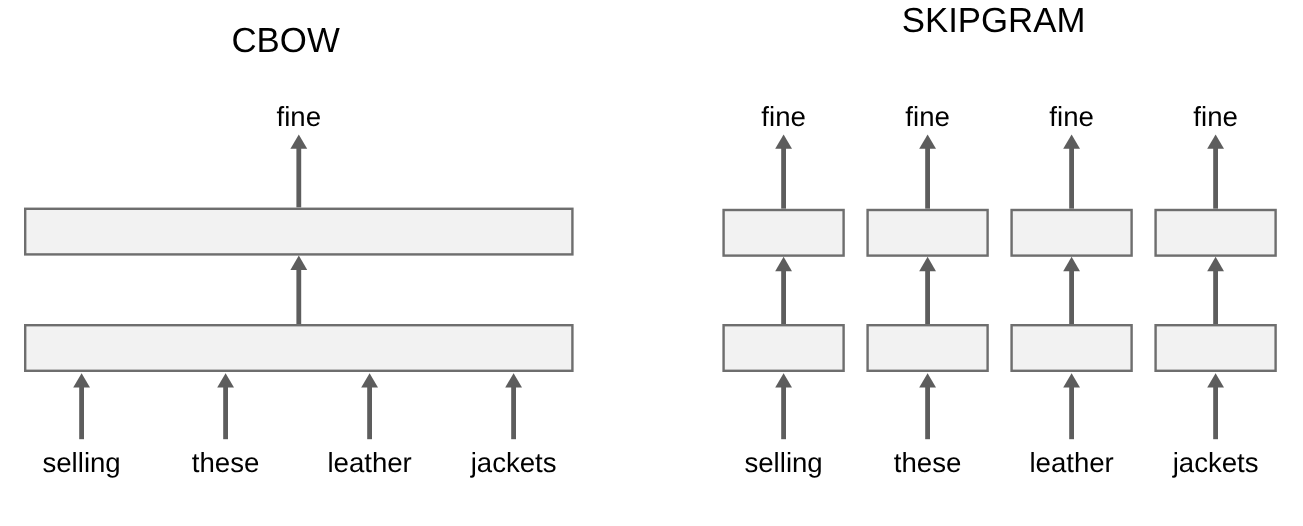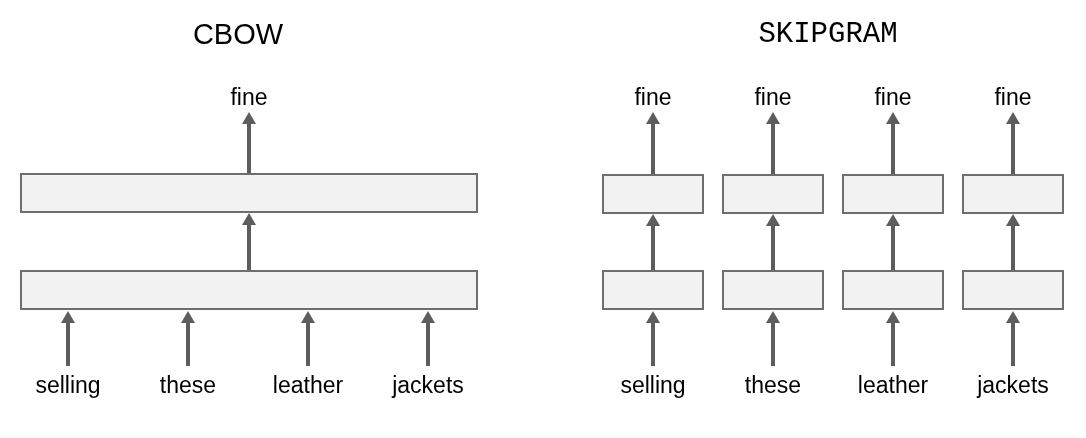--- a/index.html
+++ b/index.html
@@ -84,21 +84,21 @@
     <div class="arrow" style="left:308px; top:311px; height:55px;"></div>
     <div class="arrow" style="left:428px; top:311px; height:55px;"></div>
 
     <div class="word" style="left:68px; top:372px;">selling</div>
     <div class="word" style="left:188px; top:372px;">these</div>
     <div class="word" style="left:308px; top:372px;">leather</div>
     <div class="word" style="left:428px; top:372px;">jackets</div>
   </section>
 
   <section>
-    <div class="title" style="left:828px; top:20px;font-family:Liberation Mono, monospace;">SKIPGRAM</div>
+    <div class="title" style="left:828px; top:4px;">SKIPGRAM</div>
 
     <div class="word" style="left:653px; top:84px;">fine</div>
     <div class="word" style="left:773px; top:84px;">fine</div>
     <div class="word" style="left:893px; top:84px;">fine</div>
     <div class="word" style="left:1013px; top:84px;">fine</div>
 
     <div class="arrow" style="left:653px; top:112px; height:62px;"></div>
     <div class="arrow" style="left:773px; top:112px; height:62px;"></div>
     <div class="arrow" style="left:893px; top:112px; height:62px;"></div>
     <div class="arrow" style="left:1013px; top:112px; height:62px;"></div>

